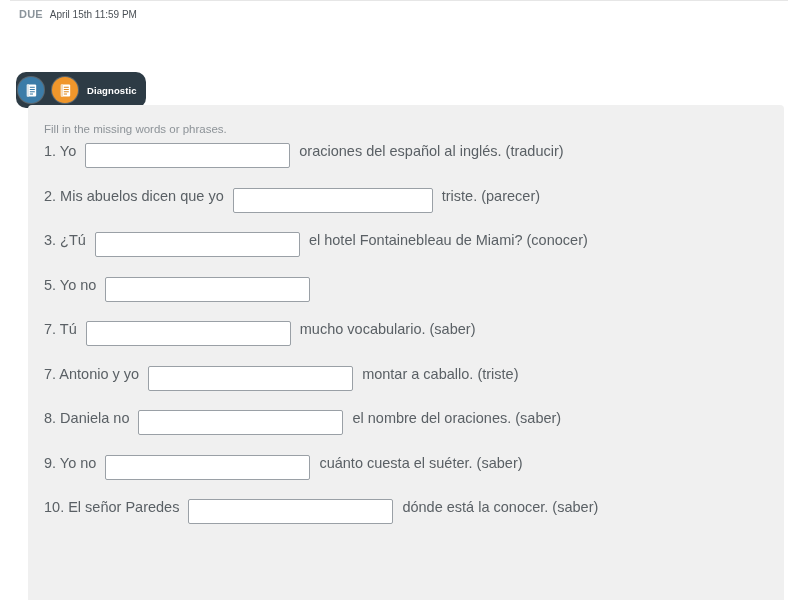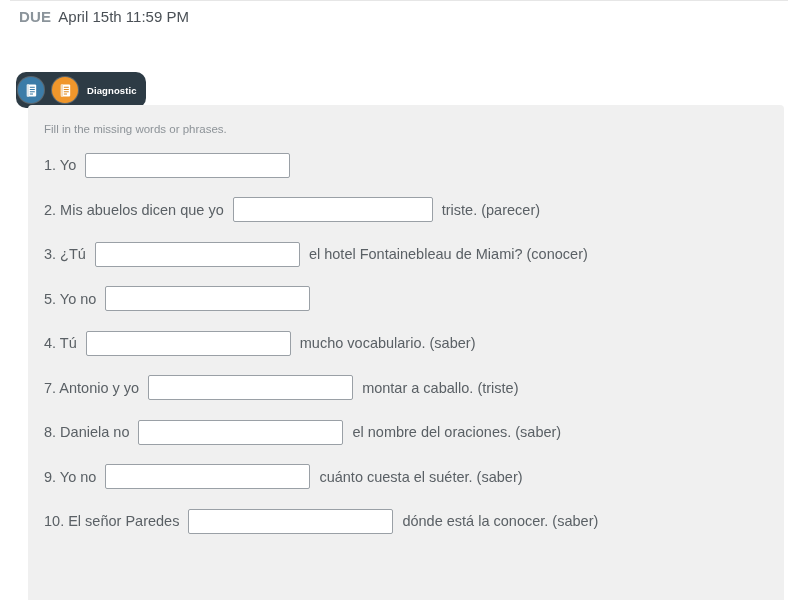--- a/index.html
+++ b/index.html
@@ -37,29 +37,29 @@
     align-items: baseline;
   }
   .assignment-title {
     font-size: 16.5px;
     font-weight: bold;
     color: #2d3b45;
     letter-spacing: -0.1px;
     white-space: nowrap;
   }
   .due-label {
-    font-size: 15px;
+    font-size: 11px;
     font-weight: bold;
     color: #8b949b;
     margin-left: 7px;
     letter-spacing: 0.2px;
     white-space: nowrap;
   }
   .due-date {
-    font-size: 15px;
+    font-size: 10px;
     color: #4a5056;
     margin-left: 7px;
     white-space: nowrap;
   }
 
   
   .badge-bar {
     position: absolute;
     top: 72px;
     left: 16px;
@@ -110,21 +110,20 @@
     margin: 0 0 8px 16px;
   }
 
   .question-list {
     margin: 0;
     padding: 0;
     list-style: none;
   }
   .question-row {
     display: flex;
-    align-items: center;
     height: 44.5px;
     padding-left: 16px;
     box-sizing: border-box;
     white-space: nowrap;
   }
   .q-text {
     font-size: 14.5px;
     color: #5a6065;
   }
   .q-blank {
@@ -174,37 +173,38 @@
   </span>
   <span class="badge-text">Diagnostic</span>
 </div>
 
 <div class="quiz-panel">
   <div class="instructions">Fill in the missing words or phrases.</div>
   <ul class="question-list">
       <li class="question-row">
         <span class="q-text">1. Yo</span>
         <input type="text" class="q-blank" style="width: 205px;">
+        <span class="q-text">oraciones del español al inglés. (traducir)</span>
       </li>
       <li class="question-row">
         <span class="q-text">2. Mis abuelos dicen que yo</span>
         <input type="text" class="q-blank" style="width: 200px;">
         <span class="q-text">triste. (parecer)</span>
       </li>
       <li class="question-row">
         <span class="q-text">3. ¿Tú</span>
         <input type="text" class="q-blank" style="width: 205px;">
         <span class="q-text">el hotel Fontainebleau de Miami? (conocer)</span>
       </li>
       <li class="question-row">
         <span class="q-text">5. Yo no</span>
         <input type="text" class="q-blank" style="width: 205px;">
       </li>
       <li class="question-row">
-        <span class="q-text">4. Tú</span>
+        <span class="q-text">7. Tú</span>
         <input type="text" class="q-blank" style="width: 205px;">
         <span class="q-text">mucho vocabulario. (saber)</span>
       </li>
       <li class="question-row">
         <span class="q-text">7. Antonio y yo</span>
         <input type="text" class="q-blank" style="width: 205px;">
         <span class="q-text">montar a caballo. (triste)</span>
       </li>
       <li class="question-row">
         <span class="q-text">8. Daniela no</span>

